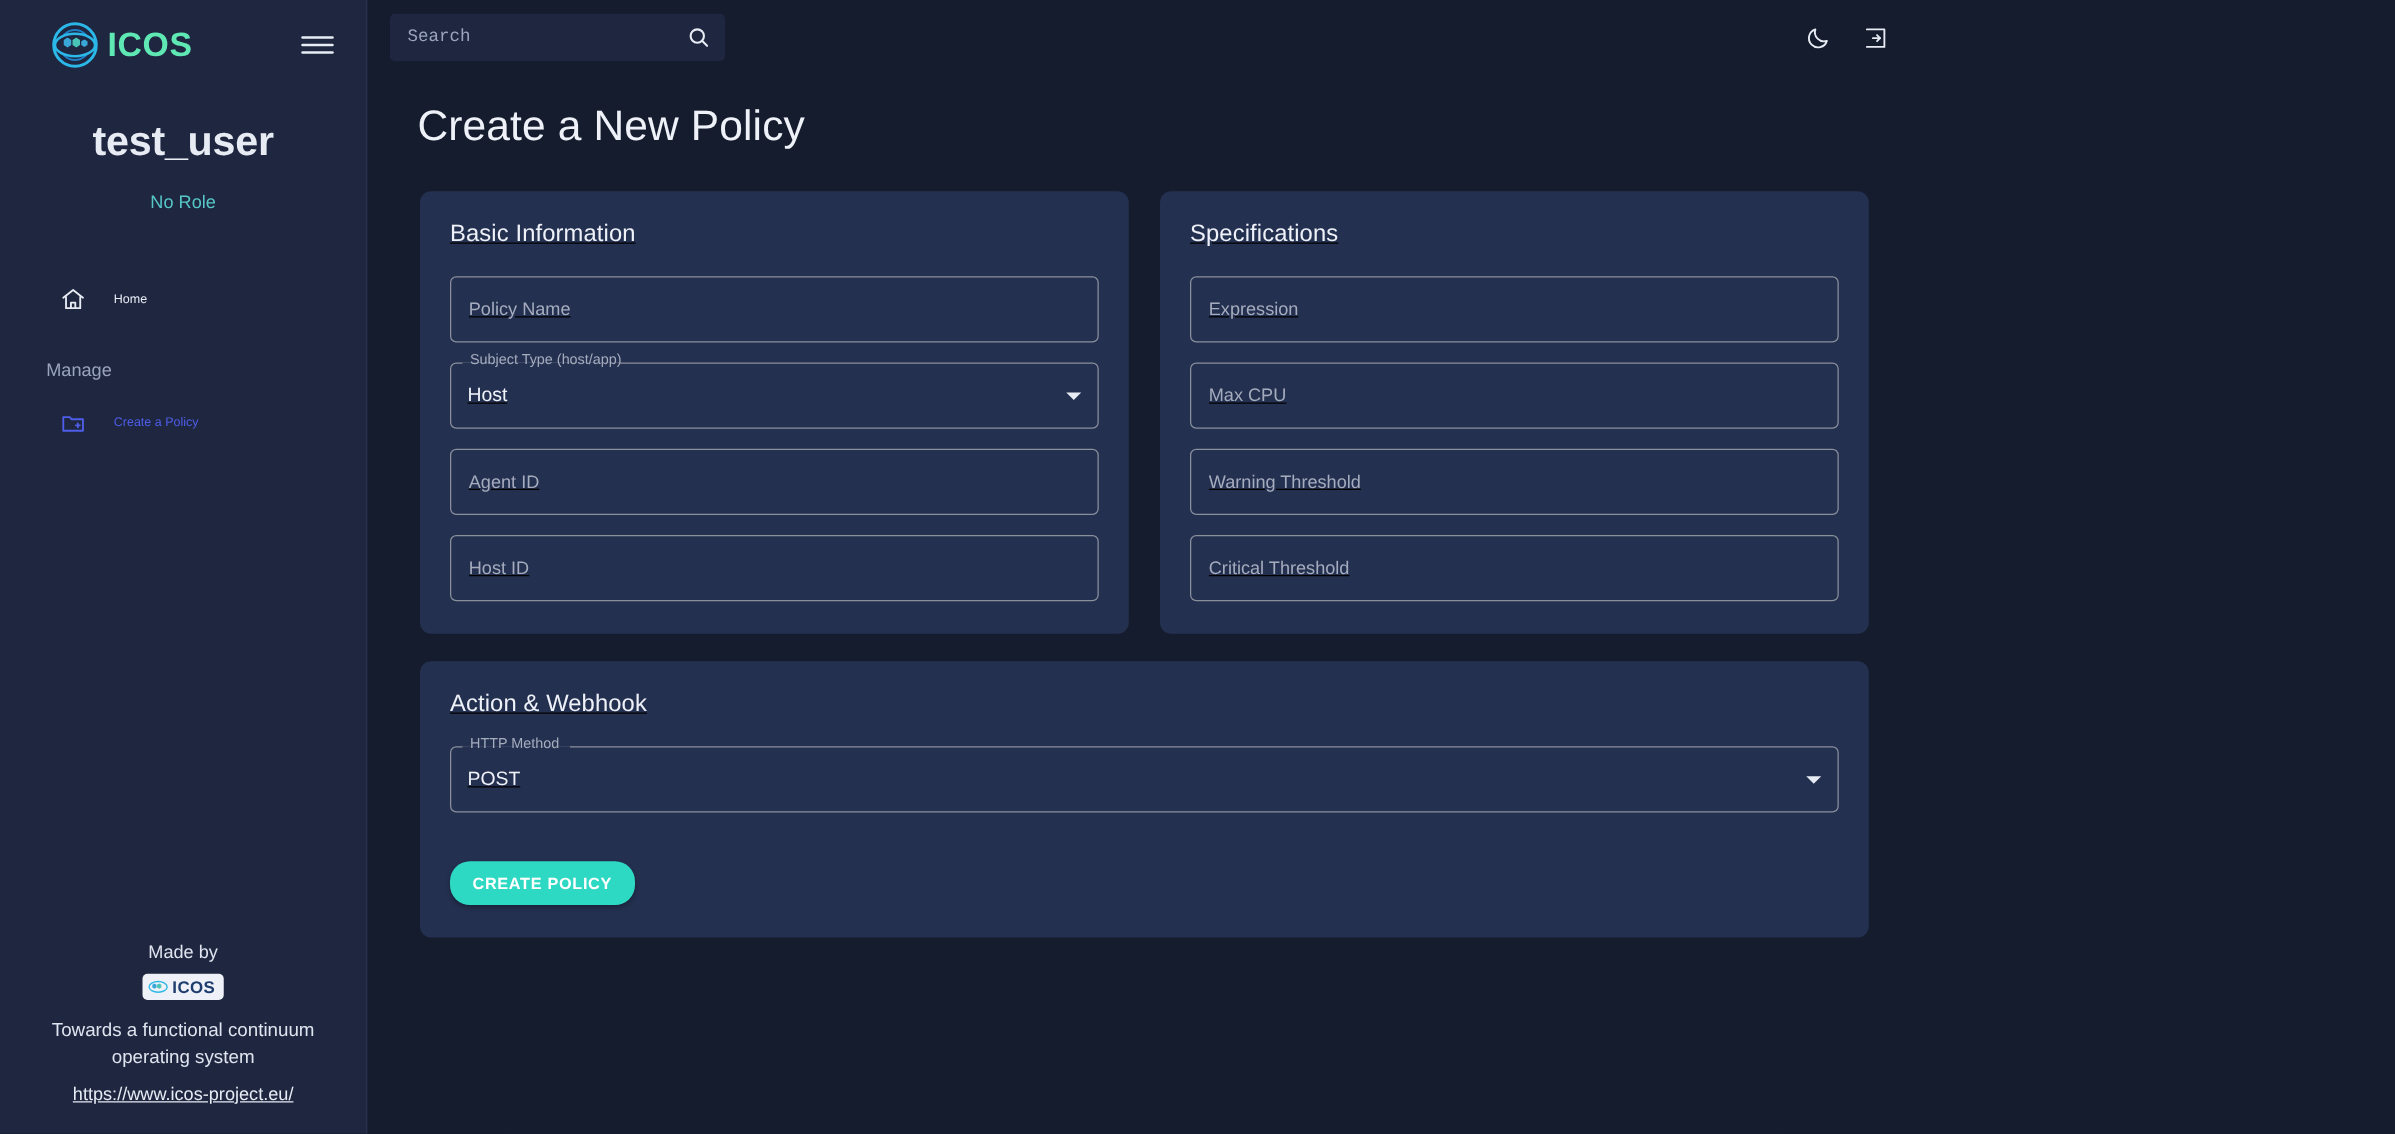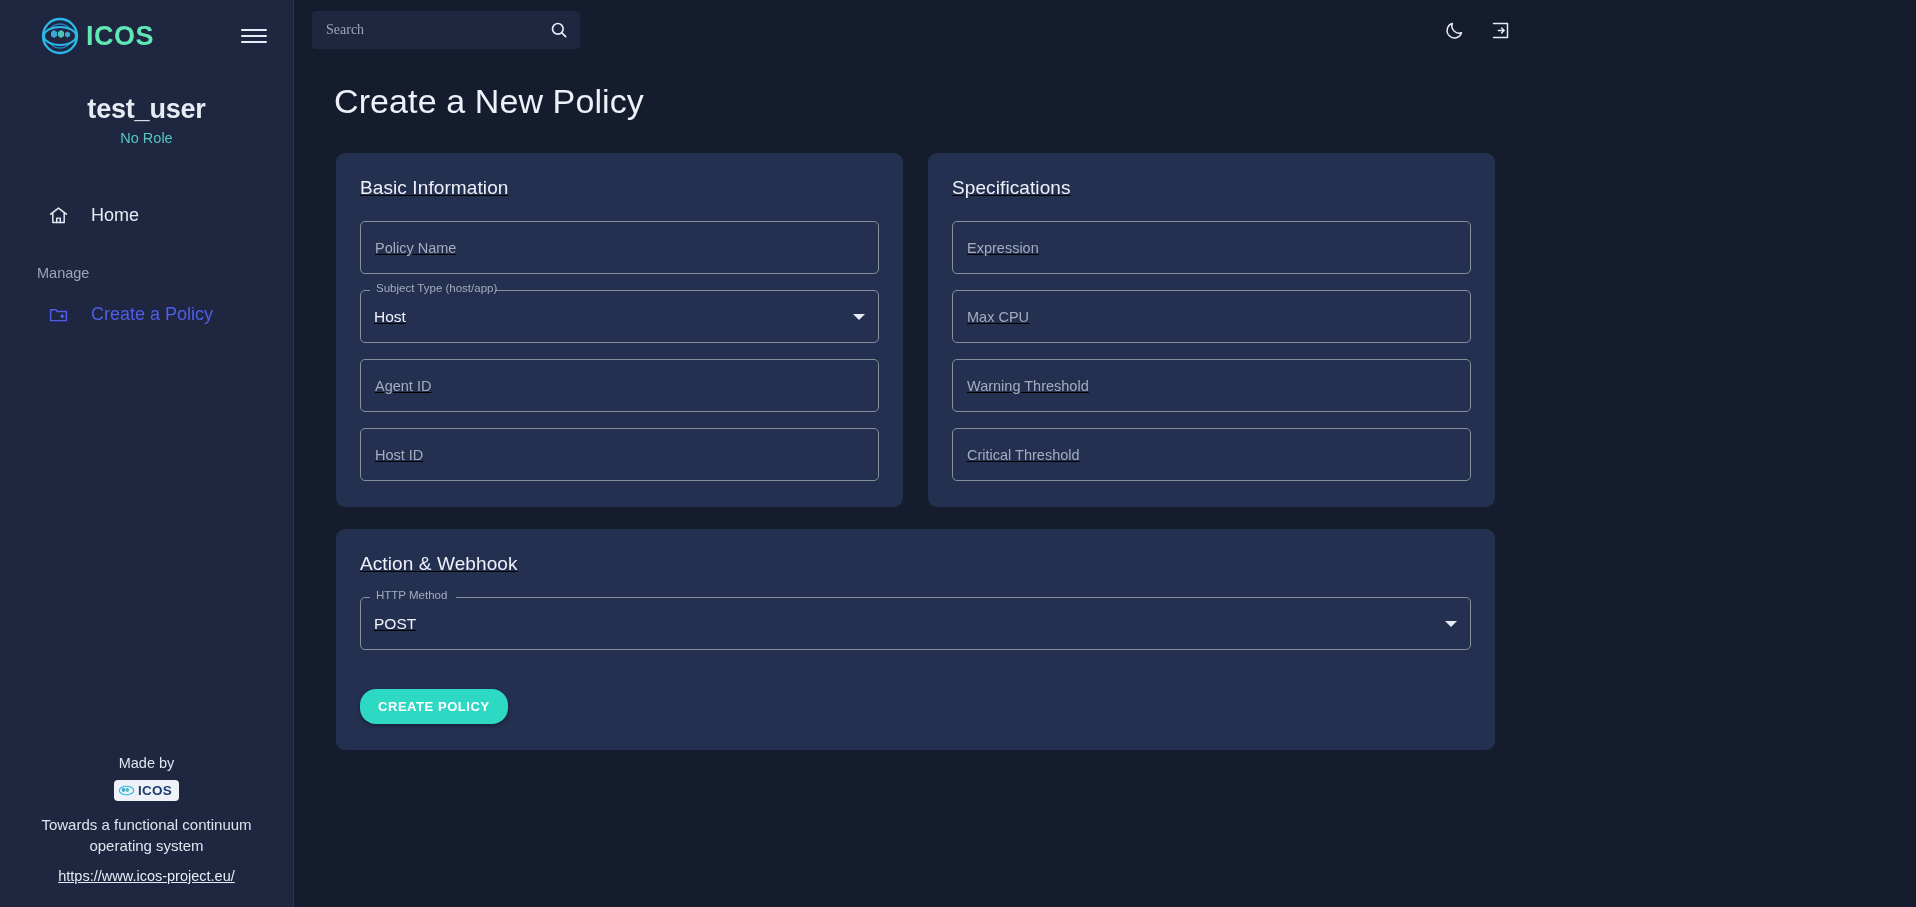--- a/index.html
+++ b/index.html
@@ -30,29 +30,29 @@
     color: #5fe8b4; line-height: 1;
   }
   .hamburger {
     width: 26px; height: 20px; display: flex; flex-direction: column;
     justify-content: space-between; cursor: pointer; padding: 3px 0;
   }
   .hamburger span { display: block; height: 2px; background: #e8ecf4; border-radius: 2px; }
 
   .user-block { text-align: center; margin-top: 22px; }
   .user-name {
-    font-size: 27px; font-weight: 700; color: #e7ebf3; letter-spacing: -.2px;
-  }
-  .user-role { font-size: 14.5px; color: #56c6c6; margin-top: 5px; }
+    font-size: 33px; font-weight: 700; color: #e7ebf3; letter-spacing: -.2px;
+  }
+  .user-role { font-size: 14.5px; color: #56c6c6; margin-top: 22px; }
 
   .nav { margin-top: 48px; }
   .nav-item {
     display: flex; align-items: center; gap: 22px;
     padding: 11px 0 11px 48px; cursor: pointer;
-    font-size: 18px;
+    font-size: 10px;
   }
   .nav-item .ic { width: 21px; height: 21px; display:flex; align-items:center; justify-content:center; }
   .nav-home .lbl { color: #e7ebf3; }
   .nav-policy .lbl { color: #4f5ee8; }
   .nav-section {
     font-size: 14.5px; color: #9aa4ba;
     padding: 0 0 0 37px; margin-top: 28px; margin-bottom: 12px;
   }
 
   .sb-footer {
@@ -84,21 +84,21 @@
     height: 60px; display: flex; align-items: center;
     padding: 0 22px 0 18px; justify-content: space-between;
   }
   .search-box {
     width: 268px; height: 38px; background: #1e2640;
     border-radius: 4px; display: flex; align-items: center;
     padding: 0 11px 0 14px; gap: 8px;
   }
   .search-box input {
     flex: 1; background: transparent; border: none; outline: none;
-    color: #e7ebf3; font-size: 14px; font-family: Liberation Serif, serif;
+    color: #e7ebf3; font-size: 14px; font-family: Liberation Mono, monospace;
   }
   .search-box input::placeholder { color: #9aa4ba; }
   .topbar-right { display: flex; align-items: center; gap: 24px; padding-right: 4px; }
   .tb-icon { cursor: pointer; display:flex; align-items:center; justify-content:center; width:22px;height:22px;}
 
   .page-title {
     font-size: 34px; color: #eef1f8; font-weight: 400;
     padding: 22px 0 0 40px; letter-spacing: .1px;
   }
 

